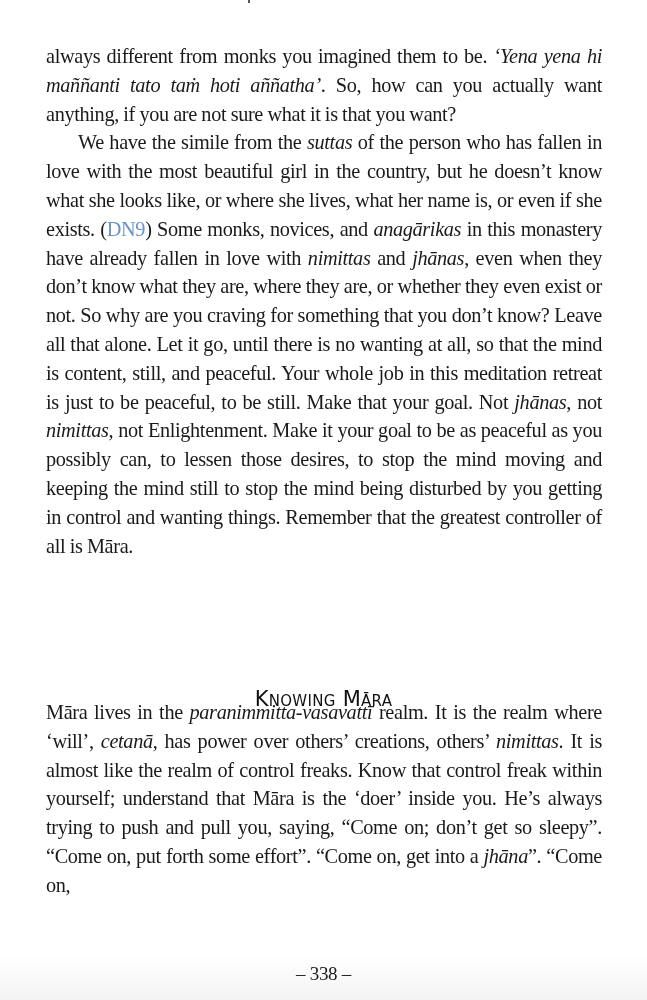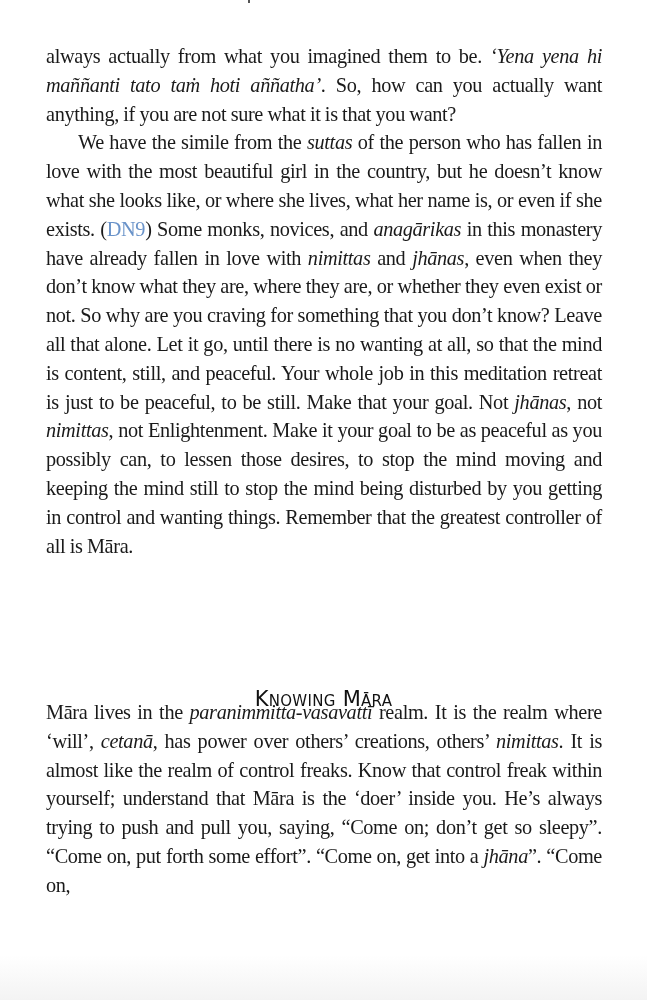--- a/index.html
+++ b/index.html
@@ -79,23 +79,24 @@
       letter-spacing: -0.3px;
     }
   </style>
 </head>
 <body>
 
 <div class="page">
   <div class="top-mark"></div>
 
   <div class="body-text block-1">
-    <p><span>always actually from what you imagined them to be. </span><em>‘Yena yena hi maññanti tato taṁ hoti aññatha’</em><span>. So, how can you actually want anything, if you are not sure what it is that you want?</span></p>
+    <p><span>always different from monks you imagined them to be. </span><em>‘Yena yena hi maññanti tato taṁ hoti aññatha’</em><span>. So, how can you actually want anything, if you are not sure what it is that you want?</span></p>
     <p class="indent"><span>We have the simile from the </span><em>suttas</em><span> of the person who has fallen in love with the most beautiful girl in the country, but he doesn’t know what she looks like, or where she lives, what her name is, or even if she exists. (</span><a class="ref-link">DN9</a><span>) Some monks, novices, and </span><em>anagārikas</em><span> in this monastery have already fallen in love with </span><em>nimittas</em><span> and </span><em>jhānas</em><span>, even when they don’t know what they are, where they are, or whether they even exist or not. So why are you craving for something that you don’t know? Leave all that alone. Let it go, until there is no wanting at all, so that the mind is content, still, and peaceful. Your whole job in this meditation retreat is just to be peaceful, to be still. Make that your goal. Not </span><em>jhānas</em><span>, not </span><em>nimittas</em><span>, not Enlightenment. Make it your goal to be as peaceful as you possibly can, to lessen those desires, to stop the mind moving and keeping the mind still to stop the mind being disturbed by you getting in control and wanting things. Remember that the greatest controller of all is Māra.</span></p>
   </div>
 
   <h2 class="section-heading" style="margin:0;font-weight:normal;">Knowing Māra</h2>
 
   <div class="body-text block-2">
     <p><span>Māra lives in the </span><em>paranimmitta-vasavattī</em><span> realm. It is the realm where ‘will’, </span><em>cetanā</em><span>, has power over others’ creations, others’ </span><em>nimittas</em><span>. It is almost like the realm of control freaks. Know that control freak within yourself; understand that Māra is the ‘doer’ inside you. He’s always trying to push and pull you, saying, “Come on; don’t get so sleepy”. “Come on, put forth some effort”. “Come on, get into a </span><em>jhāna</em><span>”. “Come on,</span></p>
   </div>
 
+  <div class="page-number">– 338 –</div>
 </div>
 
 </body></html>

